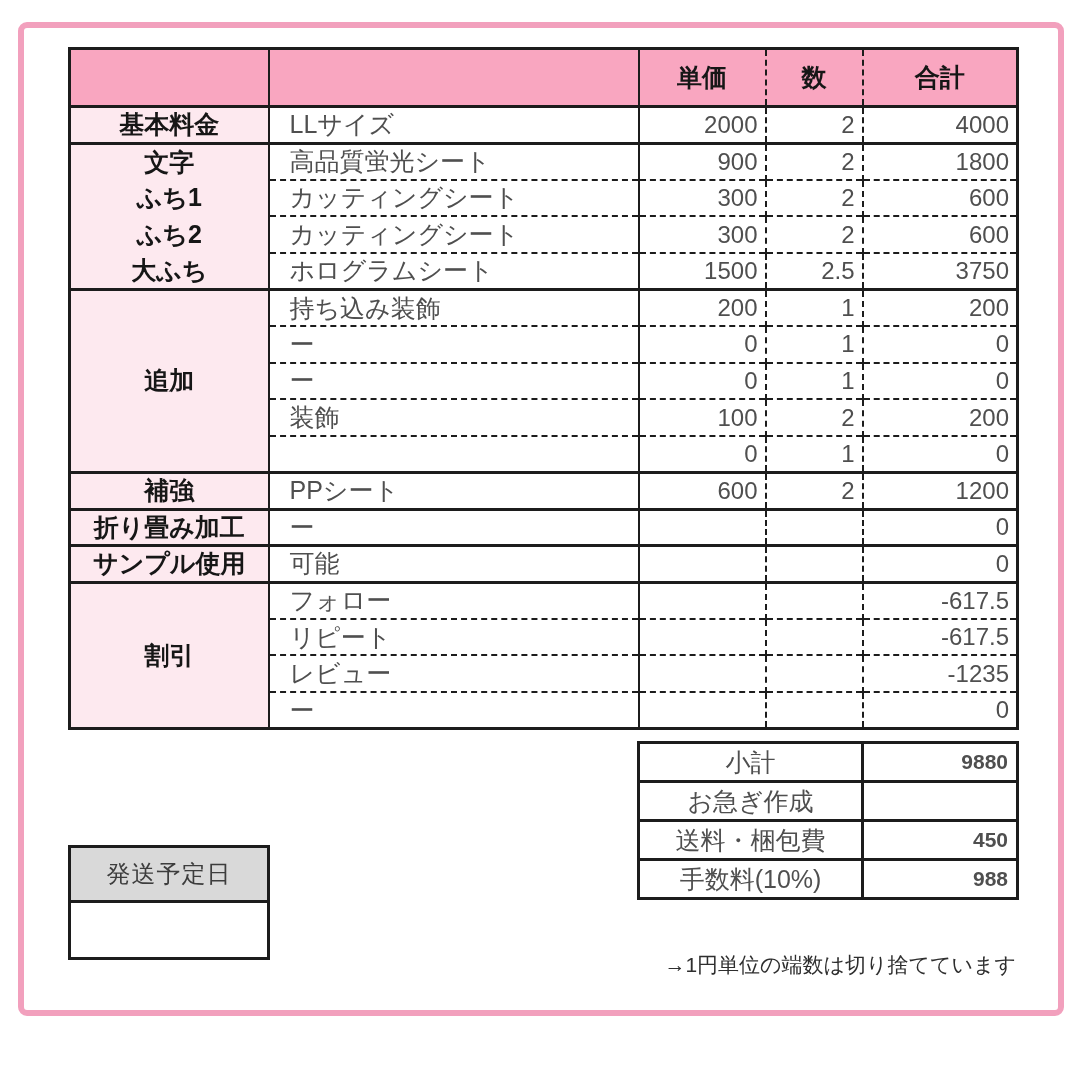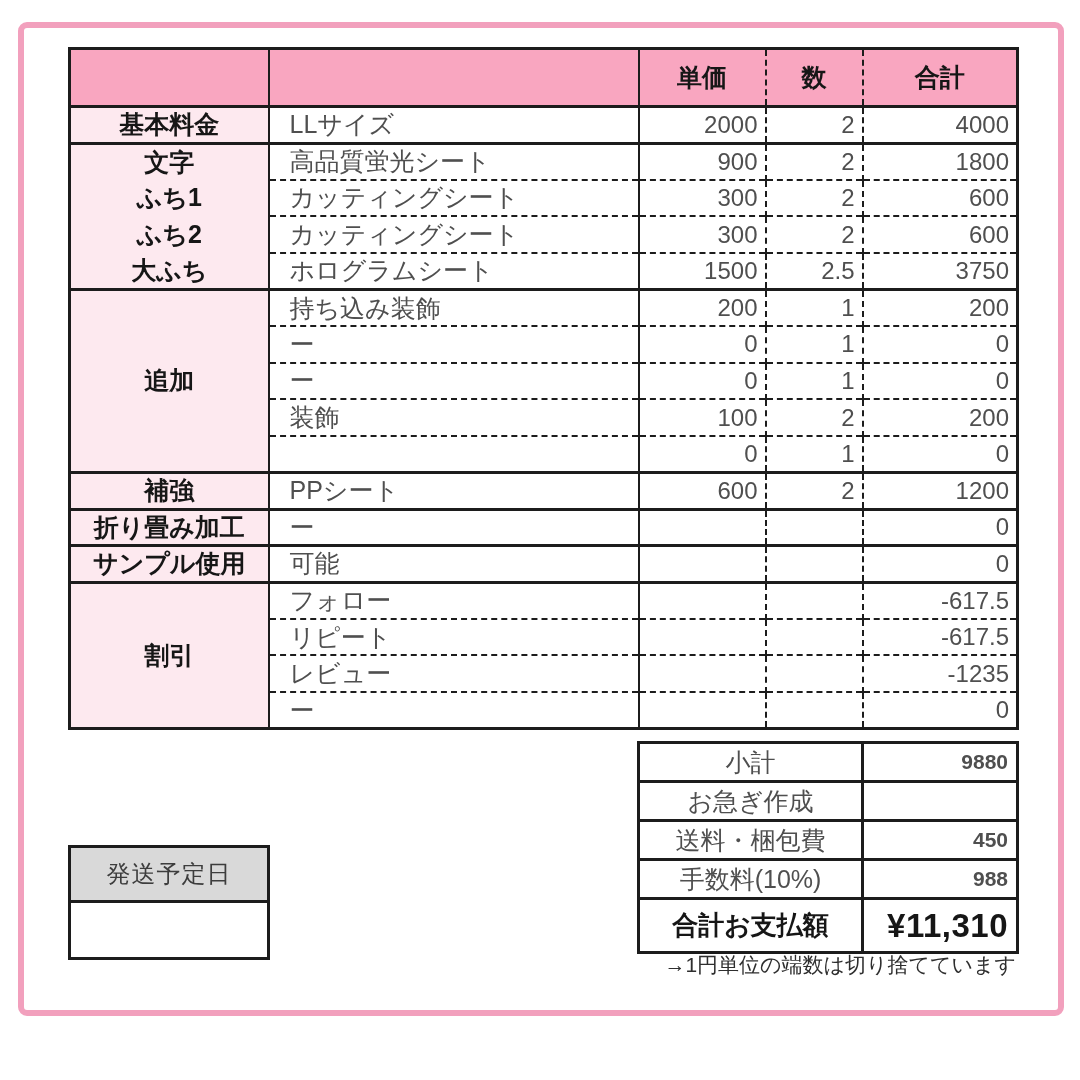--- a/index.html
+++ b/index.html
@@ -272,24 +272,20 @@
       <td class="s-value"></td>
     </tr>
     <tr>
       <td class="s-label">送料・梱包費</td>
       <td class="s-value">450</td>
     </tr>
     <tr>
       <td class="s-label">手数料(10%)</td>
       <td class="s-value">988</td>
     </tr>
-    <tr class="total-row">
-      <td class="s-label">合計お支払額</td>
-      <td class="s-value">¥11,310</td>
-    </tr>
   </tbody>
 </table>
 
 <div class="footnote">→1円単位の端数は切り捨てています</div>
 
 <div class="ship">
   <div class="ship-header">発送予定日</div>
   <div class="ship-body"></div>
 </div>
 

